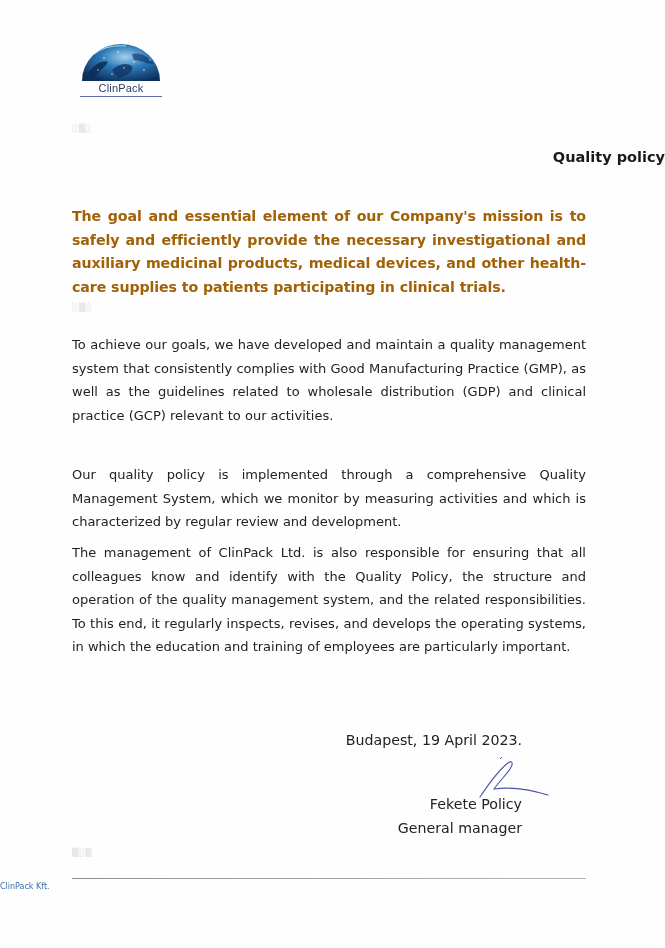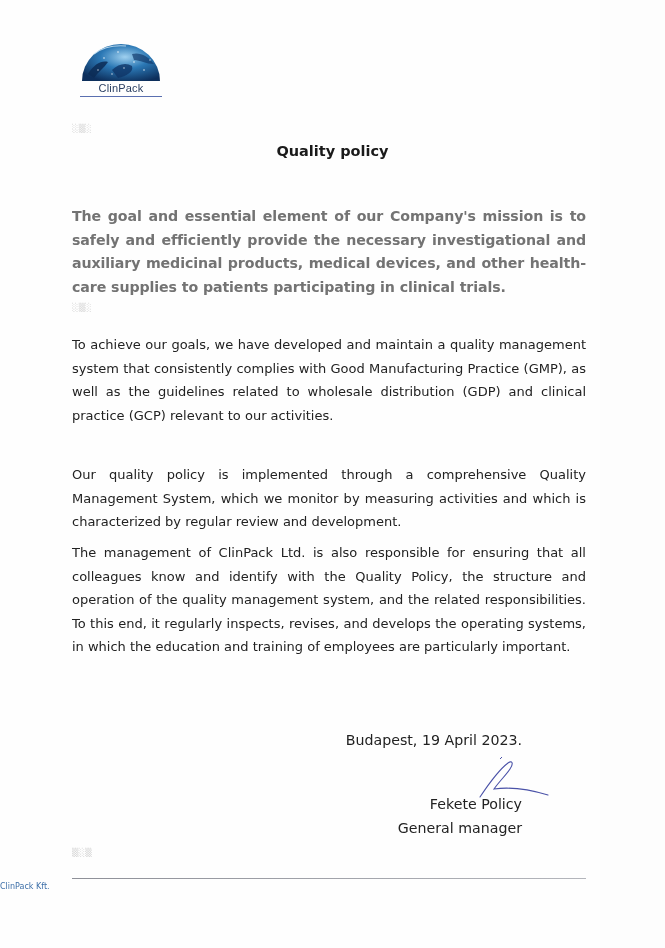--- a/index.html
+++ b/index.html
@@ -45,44 +45,44 @@
     }
     .smudge {
       position: absolute;
       font-family: "DejaVu Sans", sans-serif;
       font-size: 8px;
       color: #d6d6d6;
       letter-spacing: 0.5px;
     }
     .title {
       position: absolute;
-      left: 0; top: 143px;
+      left: 0; top: 149px;
       width: 665px;
-      text-align: center;
+      text-align: right;
       font-family: "DejaVu Sans", sans-serif;
       font-weight: bold;
       font-size: 14.5px;
       color: #1a1a1a;
     }
     .body-text {
       position: absolute;
       left: 72px;
       width: 514px;
       font-family: "DejaVu Sans", sans-serif;
       font-size: 13px;
       line-height: 23.5px;
       text-align: justify;
       color: #222;
     }
     .mission {
       top: 205px;
       font-weight: bold;
       font-size: 14.2px;
       line-height: 23.5px;
-      color: #737373;
+      color: #a16207;
       letter-spacing: -0.1px;
     }
     .p1 { top: 333px; }
     .p2 { top: 463px; }
     .p3 { top: 541px; }
     .signoff {
       position: absolute;
       right: 78px;
       text-align: left;
       font-family: "DejaVu Sans", sans-serif;

